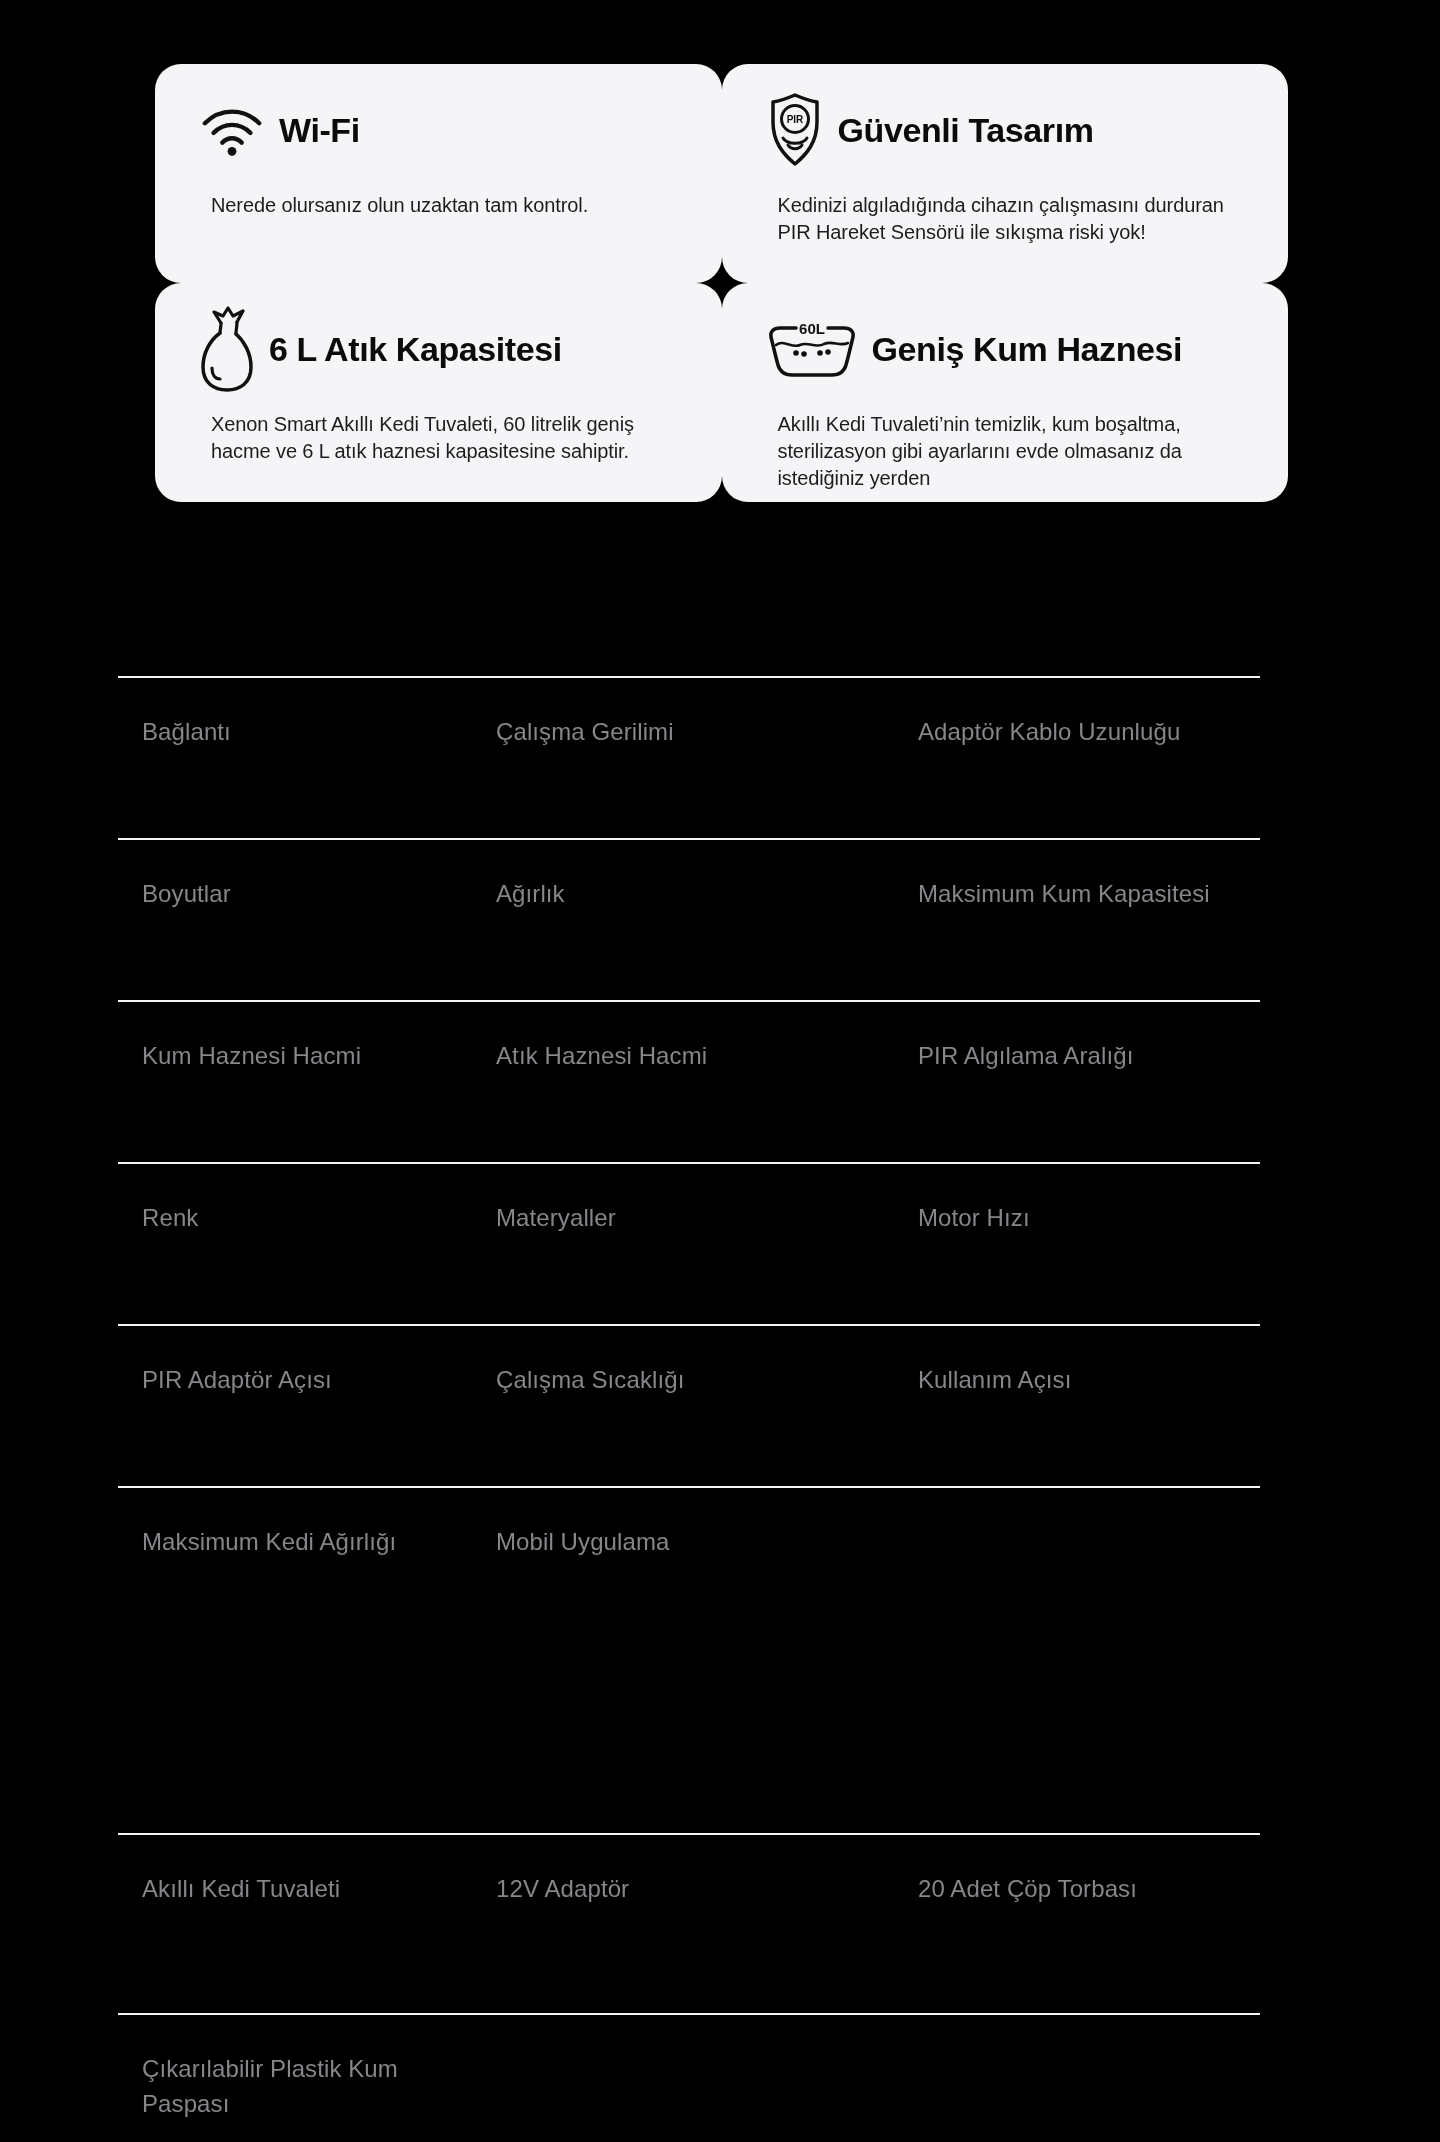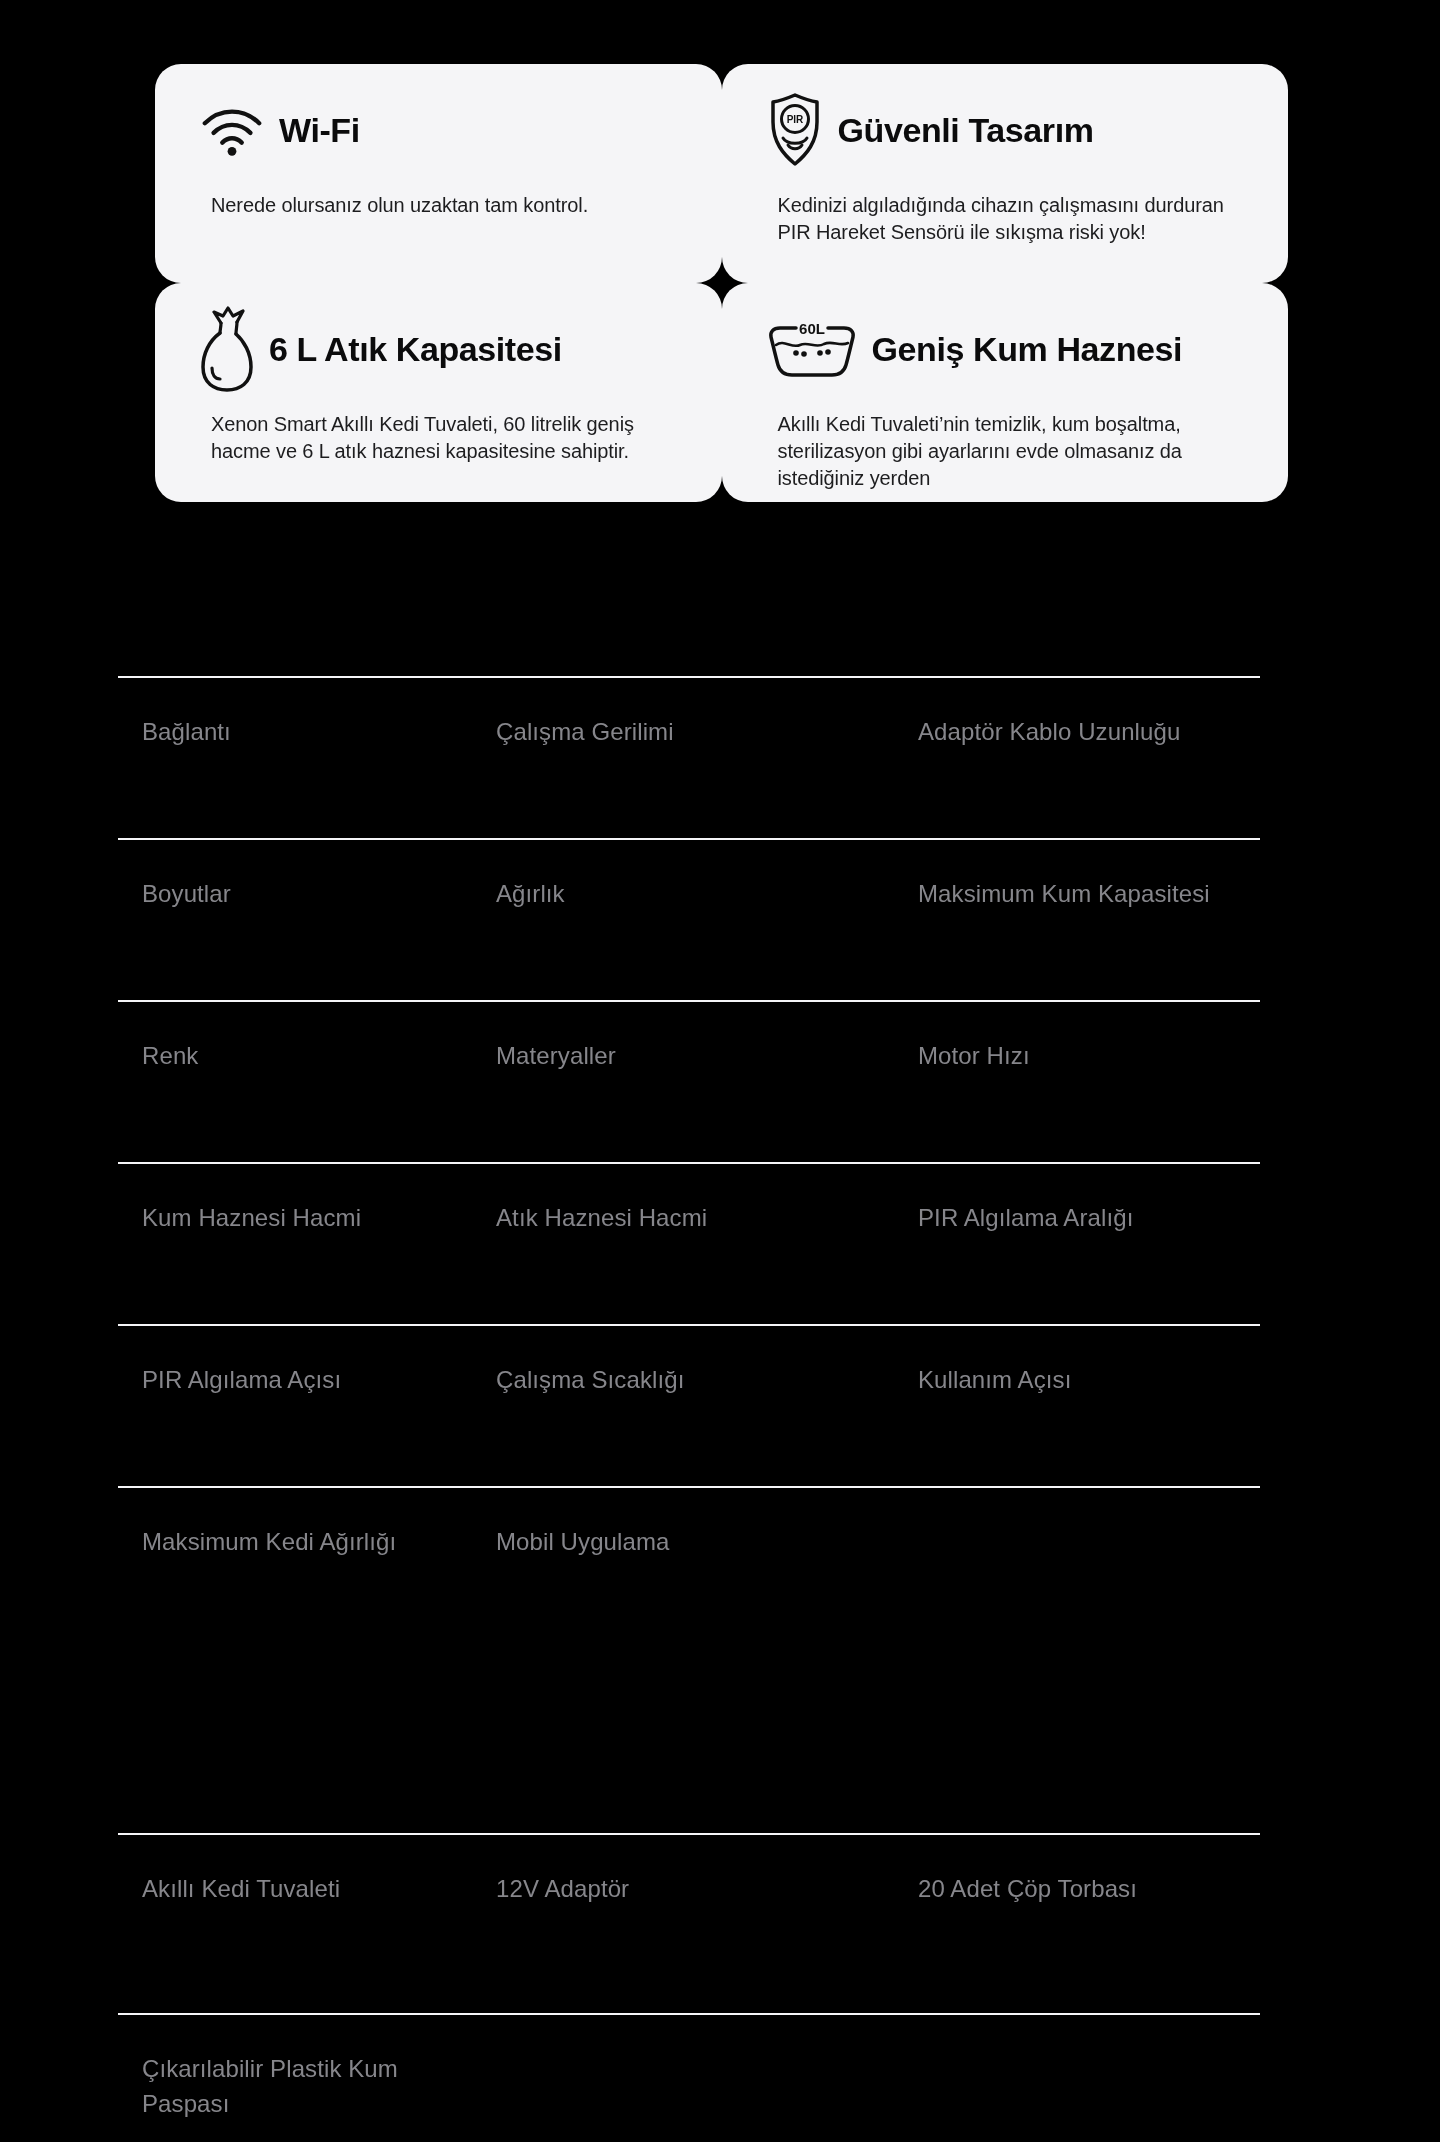--- a/index.html
+++ b/index.html
@@ -121,31 +121,31 @@
         <div class="spec-cell">Bağlantı</div>
         <div class="spec-cell">Çalışma Gerilimi</div>
         <div class="spec-cell">Adaptör Kablo Uzunluğu</div>
       </div>
       <div class="spec-row">
         <div class="spec-cell">Boyutlar</div>
         <div class="spec-cell">Ağırlık</div>
         <div class="spec-cell">Maksimum Kum Kapasitesi</div>
       </div>
       <div class="spec-row">
+        <div class="spec-cell">Kum Haznesi Hacmi</div>
+        <div class="spec-cell">Atık Haznesi Hacmi</div>
+        <div class="spec-cell">PIR Algılama Aralığı</div>
+      </div>
+      <div class="spec-row">
         <div class="spec-cell">Renk</div>
         <div class="spec-cell">Materyaller</div>
         <div class="spec-cell">Motor Hızı</div>
       </div>
       <div class="spec-row">
-        <div class="spec-cell">Kum Haznesi Hacmi</div>
-        <div class="spec-cell">Atık Haznesi Hacmi</div>
-        <div class="spec-cell">PIR Algılama Aralığı</div>
-      </div>
-      <div class="spec-row">
-        <div class="spec-cell">PIR Algılama Açısı</div>
+        <div class="spec-cell">PIR Adaptör Açısı</div>
         <div class="spec-cell">Çalışma Sıcaklığı</div>
         <div class="spec-cell">Kullanım Açısı</div>
       </div>
       <div class="spec-row">
         <div class="spec-cell">Maksimum Kedi Ağırlığı</div>
         <div class="spec-cell">Mobil Uygulama</div>
       </div>
       <div class="spec-row">
         <div class="spec-cell">Akıllı Kedi Tuvaleti</div>
         <div class="spec-cell">12V Adaptör</div>

